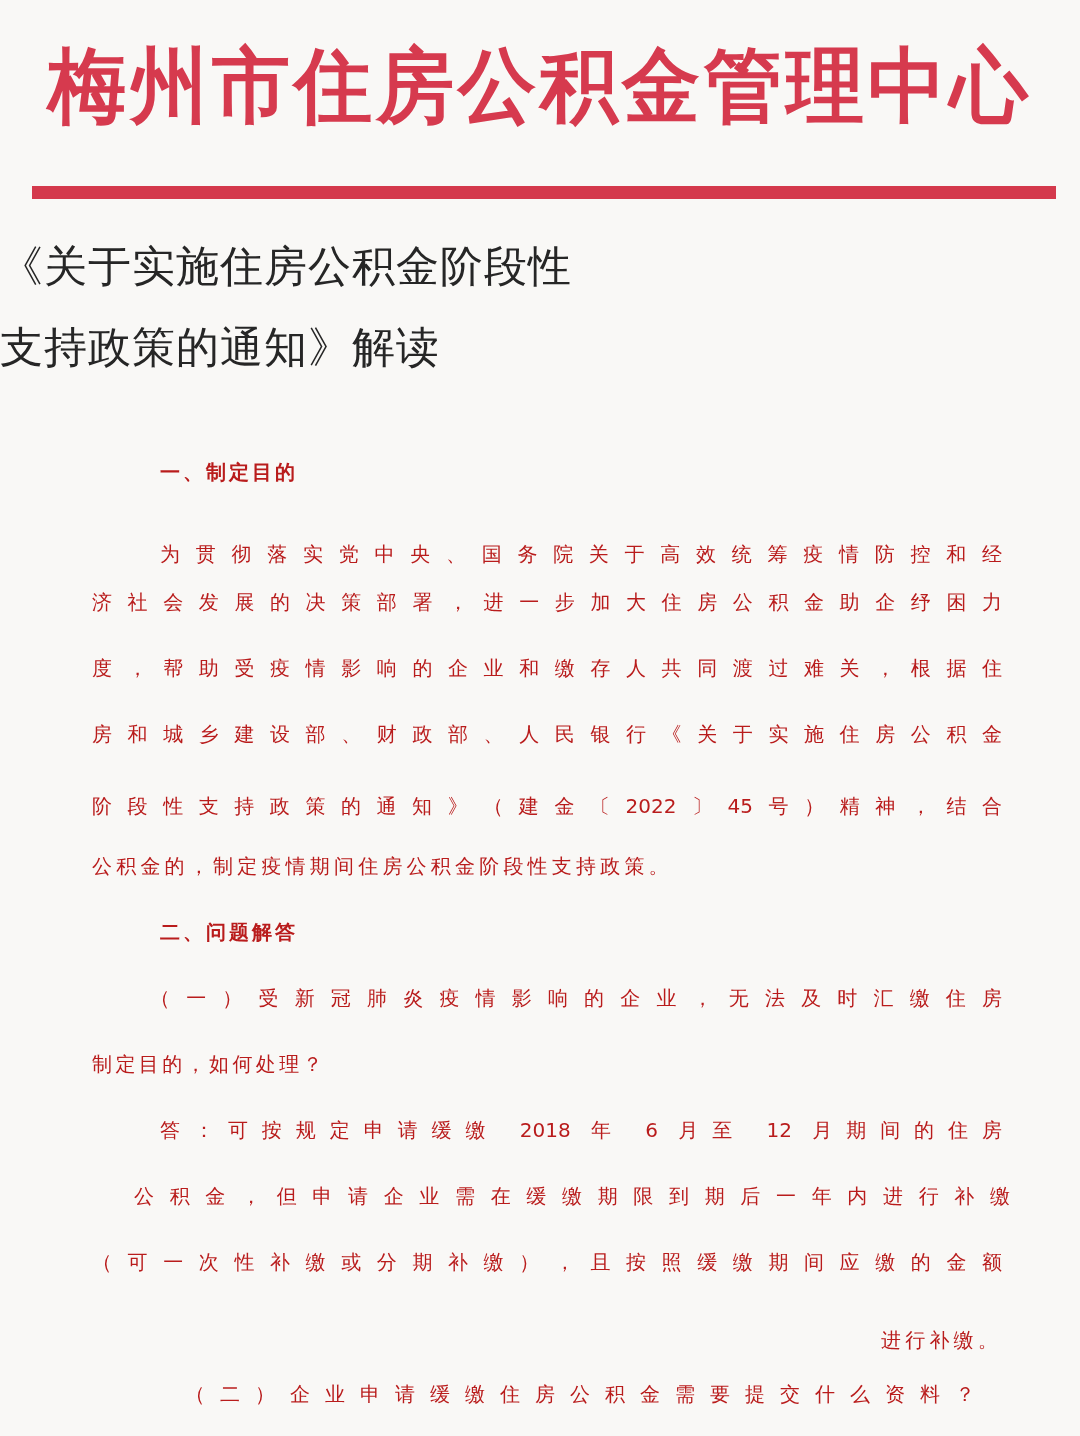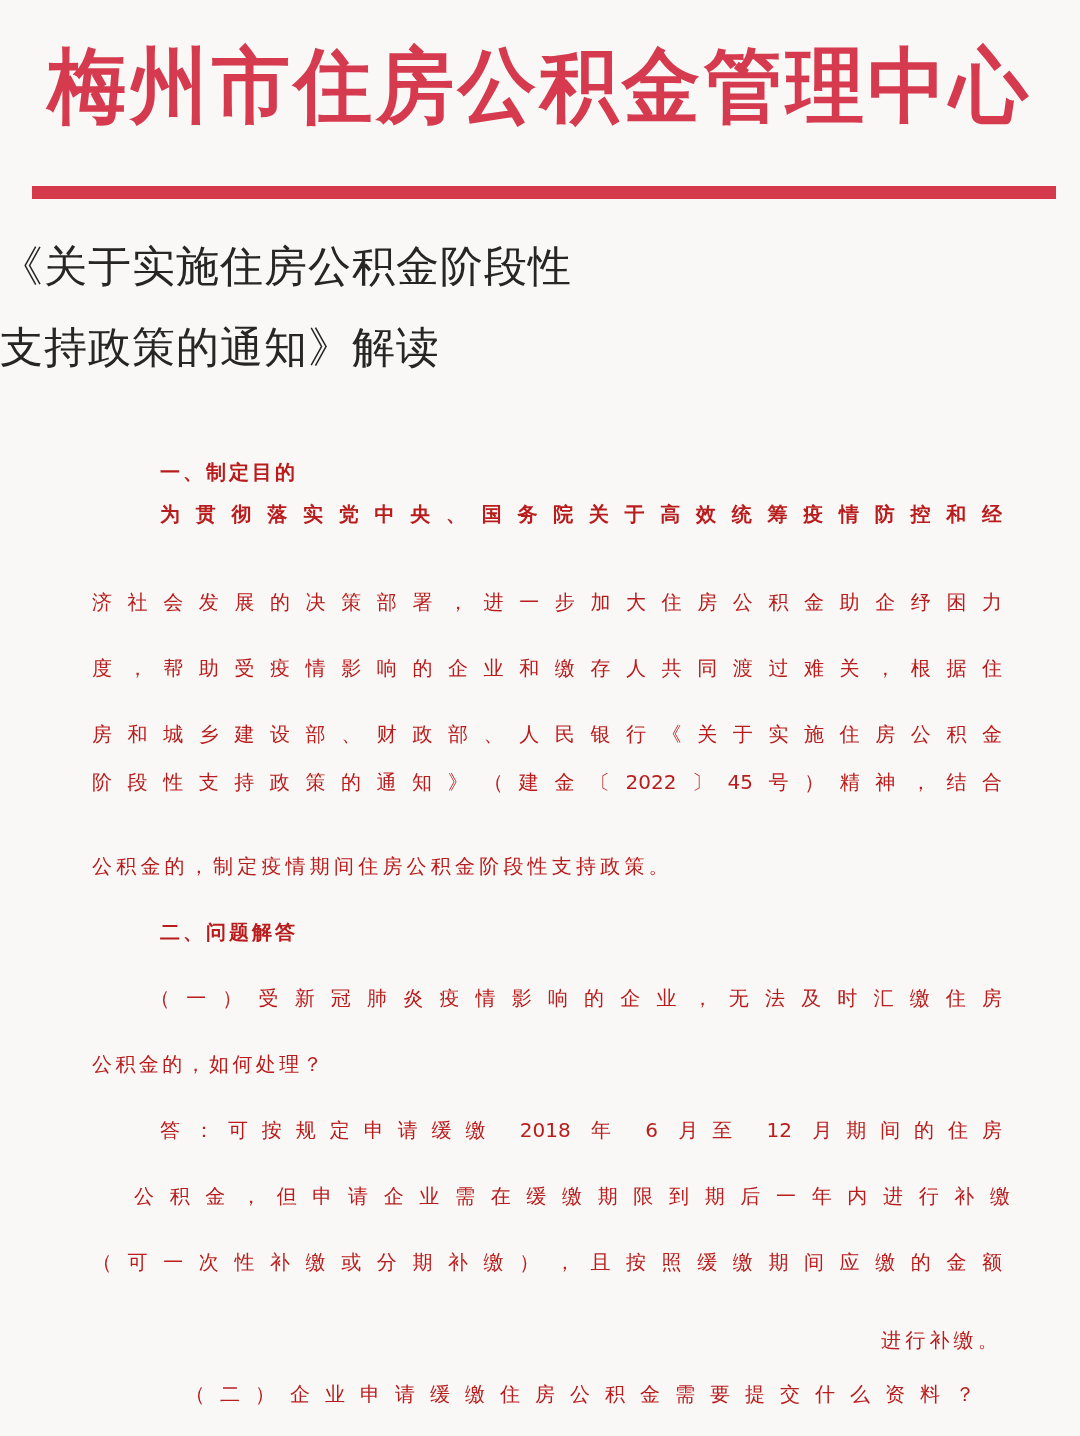--- a/index.html
+++ b/index.html
@@ -74,31 +74,31 @@
 
 <div>
 
   <div class="masthead">梅州市住房公积金管理中心</div>
   <div class="red-rule"></div>
 
   <div class="doc-title l1">《关于实施住房公积金阶段性</div>
   <div class="doc-title l2">支持政策的通知》解读</div>
 
   <div class="line indent heading" style="top:450px;">一、制定目的</div>
-  <div class="line indent justify" style="top:492px;font-weight:bold;">为贯彻落实党中央、国务院关于高效统筹疫情防控和经</div>
+  <div class="line indent justify" style="top:532px;">为贯彻落实党中央、国务院关于高效统筹疫情防控和经</div>
   <div class="line justify" style="top:580px;">济社会发展的决策部署，进一步加大住房公积金助企纾困力</div>
   <div class="line justify" style="top:646px;">度，帮助受疫情影响的企业和缴存人共同渡过难关，根据住</div>
   <div class="line justify" style="top:712px;">房和城乡建设部、财政部、人民银行《关于实施住房公积金</div>
-  <div class="line justify" style="top:760px;">阶段性支持政策的通知》（建金〔2022〕45号）精神，结合</div>
+  <div class="line justify" style="top:784px;">阶段性支持政策的通知》（建金〔2022〕45号）精神，结合</div>
   <div class="line" style="top:844px;">公积金的，制定疫情期间住房公积金阶段性支持政策。</div>
 
   <div class="line indent heading" style="top:910px;">二、问题解答</div>
 
   <div class="line qhead justify" style="top:976px; left:150px; width:852px;">（一）受新冠肺炎疫情影响的企业，无法及时汇缴住房</div>
-  <div class="line qhead" style="top:1042px;">公积金的，如何处理？</div>
+  <div class="line qhead" style="top:1042px;">制定目的，如何处理？</div>
 
   <div class="line indent justify" style="top:1108px;">答：可按规定申请缓缴 2018 年 6 月至 12 月期间的住房</div>
   <div class="line justify" style="top:1174px; width:876px;margin-left:42px;">公积金，但申请企业需在缓缴期限到期后一年内进行补缴</div>
   <div class="line justify" style="top:1240px;">（可一次性补缴或分期补缴），且按照缓缴期间应缴的金额</div>
   <div class="line" style="top:1318px;text-align:right;">进行补缴。</div>
 
   <div class="line qhead justify" style="top:1372px; left:172px; width:790px;margin-left:13px;">（二）企业申请缓缴住房公积金需要提交什么资料？</div>
 
 </div>
 

